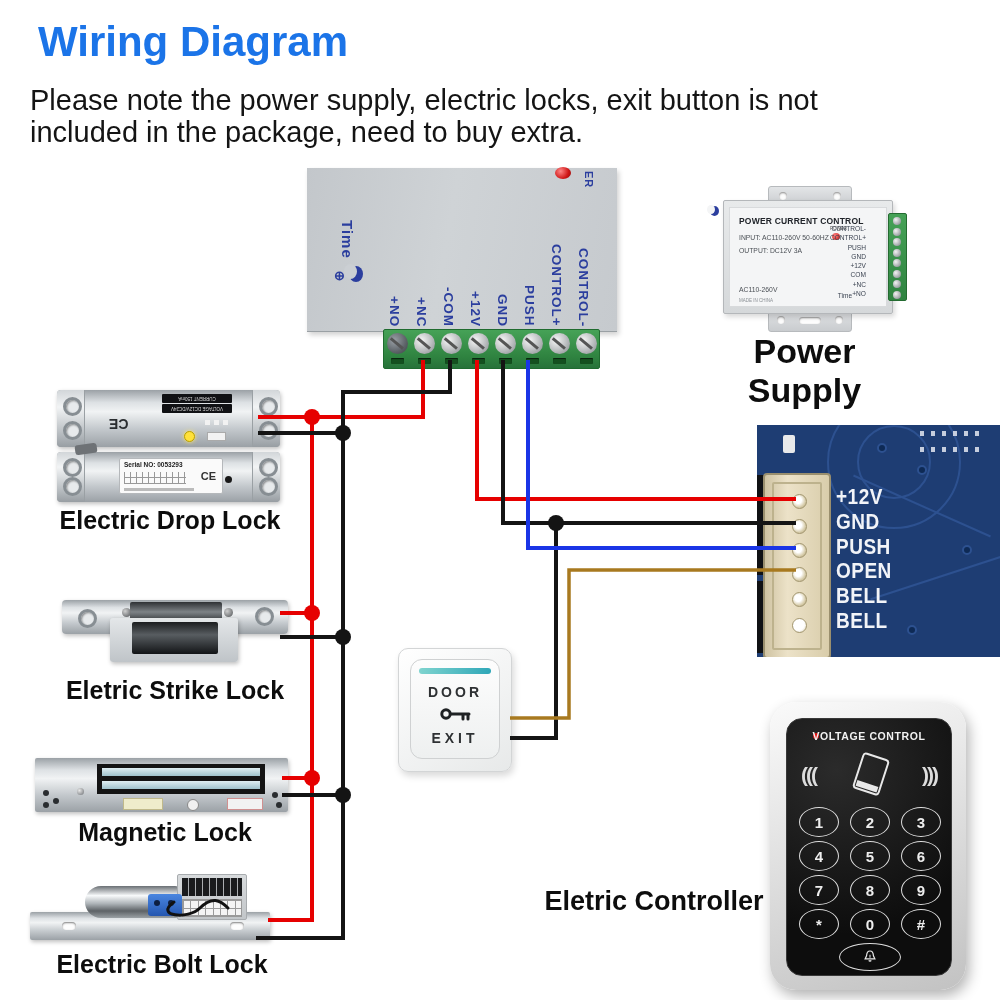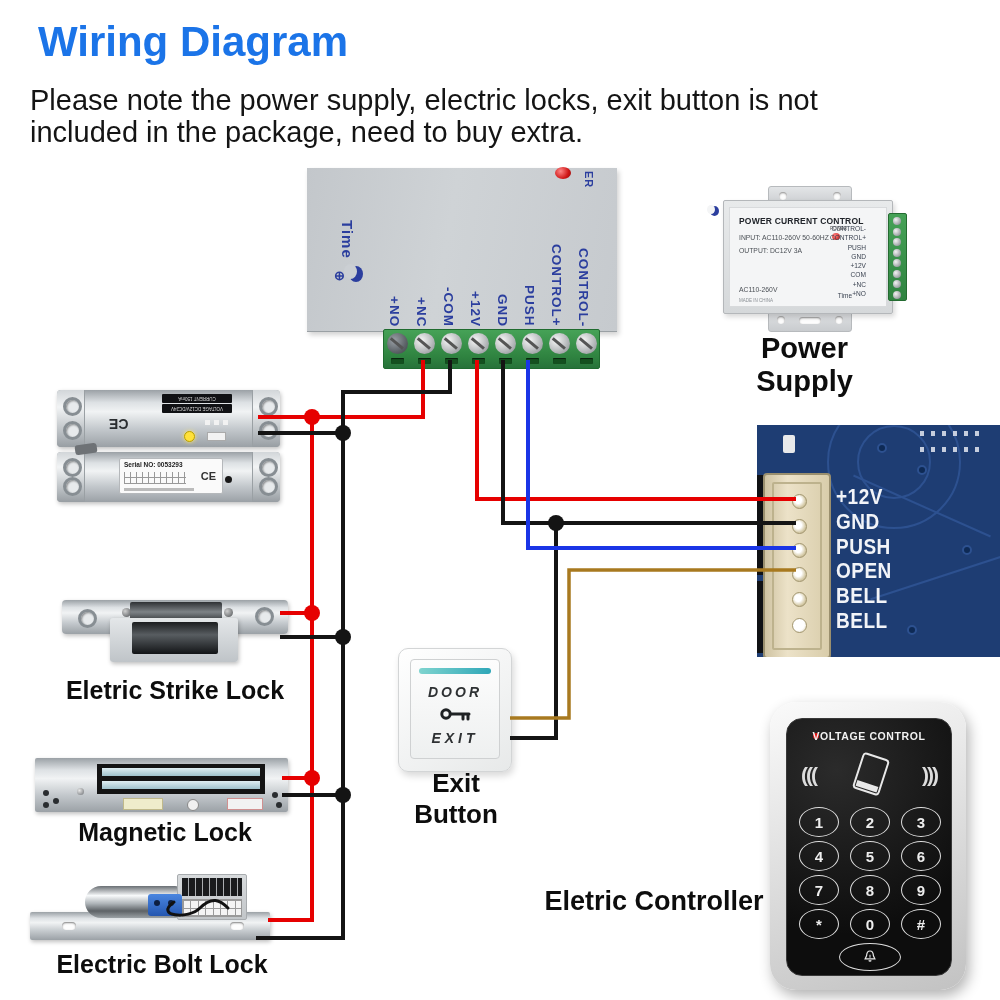--- a/index.html
+++ b/index.html
@@ -55,22 +55,22 @@
        background:linear-gradient(180deg,#d2d6d9,#f2f4f5 30%,#b9bec2 75%,#989ea3);}
   .capL{left:0;border-radius:4px 0 0 4px;border-right:1px solid #9aa0a4;}
   .capR{right:0;border-radius:0 4px 4px 0;border-left:1px solid #9aa0a4;}
   .ring{position:absolute;width:13px;height:13px;border-radius:50%;border:3px solid #878e93;
         background:#e7eaec;box-shadow:inset 1px 1px 2px rgba(0,0,0,.4);}
   .blkst{position:absolute;background:#101114;border-radius:1px;}
   
   .exit-outer{left:398px;top:648px;width:112px;height:122px;z-index:2;border-radius:10px;
               background:linear-gradient(145deg,#ffffff,#e7e9e9);border:1px solid #d3d5d6;
               box-shadow:2px 4px 7px rgba(0,0,0,.15);}
-  .exit-inner{position:absolute;left:11px;top:10px;right:11px;bottom:12px;border-radius:4px;
-              border:1.5px solid #cfd1d2;background:linear-gradient(#fdfdfd,#eef0f0);font-style:italic;}
+  .exit-inner{position:absolute;left:11px;top:10px;right:11px;bottom:12px;border-radius:12px;
+              border:1.5px solid #cfd1d2;background:linear-gradient(#fdfdfd,#eef0f0);}
   .exit-strip{position:absolute;left:8px;top:8px;right:8px;height:6px;border-radius:3px;
               background:linear-gradient(90deg,#7fd4cf,#2fa7b8);}
   
   .pcb{left:757px;top:425px;width:243px;height:232px;z-index:2;background:#1e3d73;overflow:hidden;}
   .trace{position:absolute;border:2px solid #2d5190;border-radius:50%;}
   .pad{position:absolute;width:6px;height:6px;border-radius:50%;background:#0e2a55;border:2px solid #2d5190;}
   .chipfoot{position:absolute;height:5px;background:repeating-linear-gradient(90deg,#c6cede 0 4px,transparent 4px 11px);}
   .conn{position:absolute;left:6px;top:48px;width:64px;height:182px;border-radius:4px;
         background:linear-gradient(90deg,#cfc3a2,#ece2c8 35%,#d9cdab);border:2px solid #9a8f6e;}
   .conn::before{content:"";position:absolute;left:7px;top:7px;right:7px;bottom:7px;border:2px solid #bdb28d;border-radius:2px;}
@@ -177,21 +177,21 @@
   <div class="abs ps-strip">
     <div class="ps-screw" style="top:3px;"></div>
     <div class="ps-screw" style="top:13.5px;"></div>
     <div class="ps-screw" style="top:24px;"></div>
     <div class="ps-screw" style="top:34.5px;"></div>
     <div class="ps-screw" style="top:45px;"></div>
     <div class="ps-screw" style="top:55.5px;"></div>
     <div class="ps-screw" style="top:66px;"></div>
     <div class="ps-screw" style="top:76.5px;"></div>
   </div>
-  <div class="abs caption" style="left:712px;top:332px;width:185px;font-size:29px;">Power Supply</div>
+  <div class="abs caption" style="left:712px;top:332px;width:185px;font-size:34px;">Power Supply</div>
 
   <div class="abs silver bar" style="left:57px;top:390px;width:223px;height:57px;">
     <div class="cap capL">
       <div class="ring" style="left:6px;top:7px;"></div>
       <div class="ring" style="left:6px;bottom:7px;"></div>
     </div>
     <div class="cap capR">
       <div class="ring" style="left:6px;top:7px;"></div>
       <div class="ring" style="left:6px;bottom:7px;"></div>
     </div>
@@ -213,20 +213,21 @@
       <div class="ring" style="left:6px;bottom:6px;"></div>
     </div>
     <div class="abs" style="left:62px;top:6px;width:102px;height:34px;background:#fafafa;border:1px solid #b5b8bb;border-radius:2px;">
       <div style="font-size:6.5px;font-weight:bold;color:#222;padding:2px 0 0 4px;">Serial NO: 0053293</div>
       <div class="abs" style="left:4px;top:13px;width:62px;height:12px;background:repeating-linear-gradient(90deg,#999 0 1px,transparent 1px 6px),repeating-linear-gradient(0deg,#999 0 1px,transparent 1px 6px);"></div>
       <div class="abs" style="right:6px;top:11px;font-size:11px;font-weight:bold;color:#333;">CE</div>
       <div class="abs" style="left:4px;bottom:2px;width:70px;height:3px;background:#bbb;"></div>
     </div>
     <div class="abs" style="left:168px;top:24px;width:7px;height:7px;border-radius:50%;background:#181818;"></div>
   </div>
+  <div class="abs caption" style="left:40px;top:506px;width:260px;">Electric Drop Lock</div>
 
   <div class="abs silver bar" style="left:62px;top:600px;width:226px;height:34px;border-radius:4px;">
     <div class="ring" style="left:16px;top:9px;"></div>
     <div class="ring" style="right:14px;top:7px;"></div>
     <div class="abs" style="left:68px;top:2px;width:92px;height:22px;border-radius:2px;background:linear-gradient(180deg,#2e3134,#7d8286 45%,#24272a);"></div>
     <div class="abs" style="left:60px;top:8px;width:9px;height:9px;border-radius:50%;background:radial-gradient(circle at 35% 35%,#cfcfcf,#4c5053);"></div>
     <div class="abs" style="left:162px;top:8px;width:9px;height:9px;border-radius:50%;background:radial-gradient(circle at 35% 35%,#cfcfcf,#4c5053);"></div>
   </div>
   <div class="abs" style="left:110px;top:618px;width:128px;height:44px;z-index:2;border-radius:3px;background:linear-gradient(180deg,#e4e7e9,#bfc4c8);box-shadow:1px 2px 4px rgba(0,0,0,.25);">
     <div class="abs" style="left:22px;top:4px;width:86px;height:32px;border-radius:2px;background:linear-gradient(180deg,#1b1d1f,#585d61 40%,#121416);"></div>
@@ -276,21 +277,20 @@
     <div class="exit-inner">
       <div class="exit-strip"></div>
       <div class="abs" style="left:0;top:24px;width:100%;text-align:center;font-size:14px;font-weight:bold;color:#2e3133;letter-spacing:3px;">DOOR</div>
       <svg class="abs" style="left:28px;top:44px;" width="34" height="20" viewBox="0 0 34 20">
         <circle cx="7" cy="10" r="4.2" fill="none" stroke="#1f2224" stroke-width="3"></circle>
         <path d="M11.5 10 H30 M24 10 V15 M29 10 V15" fill="none" stroke="#1f2224" stroke-width="3" stroke-linecap="round"></path>
       </svg>
       <div class="abs" style="left:0;top:70px;width:100%;text-align:center;font-size:14px;font-weight:bold;color:#2e3133;letter-spacing:4px;">EXIT</div>
     </div>
   </div>
-  <div class="abs caption" style="left:390px;top:768px;width:132px;font-size:26px;">Exit Button</div>
 
   <div class="abs pcb">
     <div class="trace" style="left:70px;top:-30px;width:130px;height:130px;"></div>
     <div class="trace" style="left:100px;top:0px;width:70px;height:70px;"></div>
     <div class="abs" style="left:90px;top:80px;width:150px;height:2px;background:#2d5190;transform:rotate(24deg);"></div>
     <div class="abs" style="left:110px;top:150px;width:150px;height:2px;background:#2d5190;transform:rotate(-18deg);"></div>
     <div class="pad" style="left:120px;top:18px;"></div>
     <div class="pad" style="left:160px;top:40px;"></div>
     <div class="pad" style="left:205px;top:120px;"></div>
     <div class="pad" style="left:150px;top:200px;"></div>

